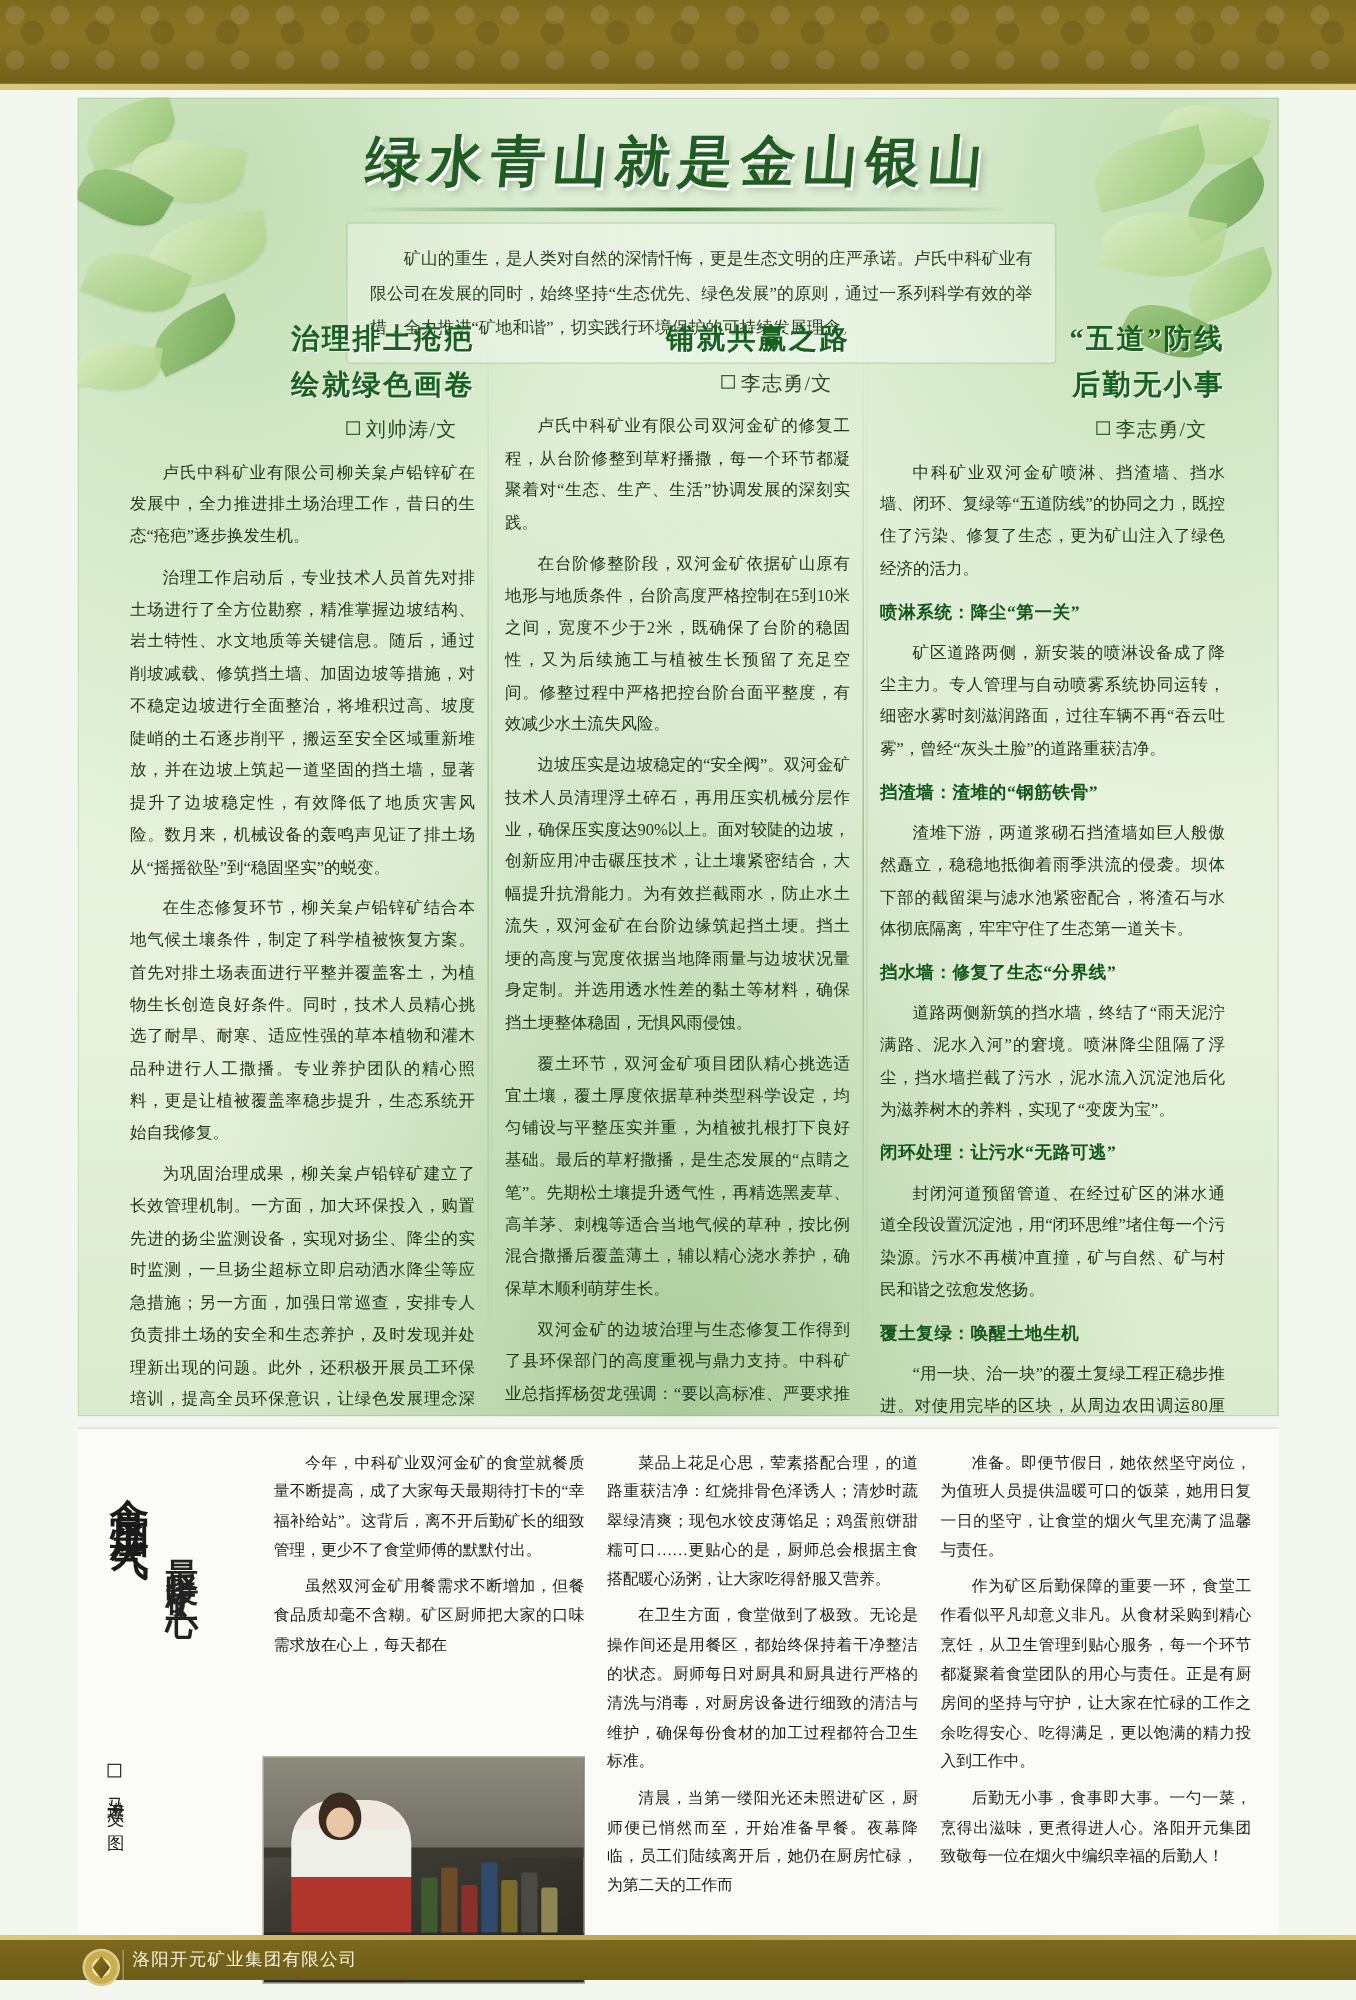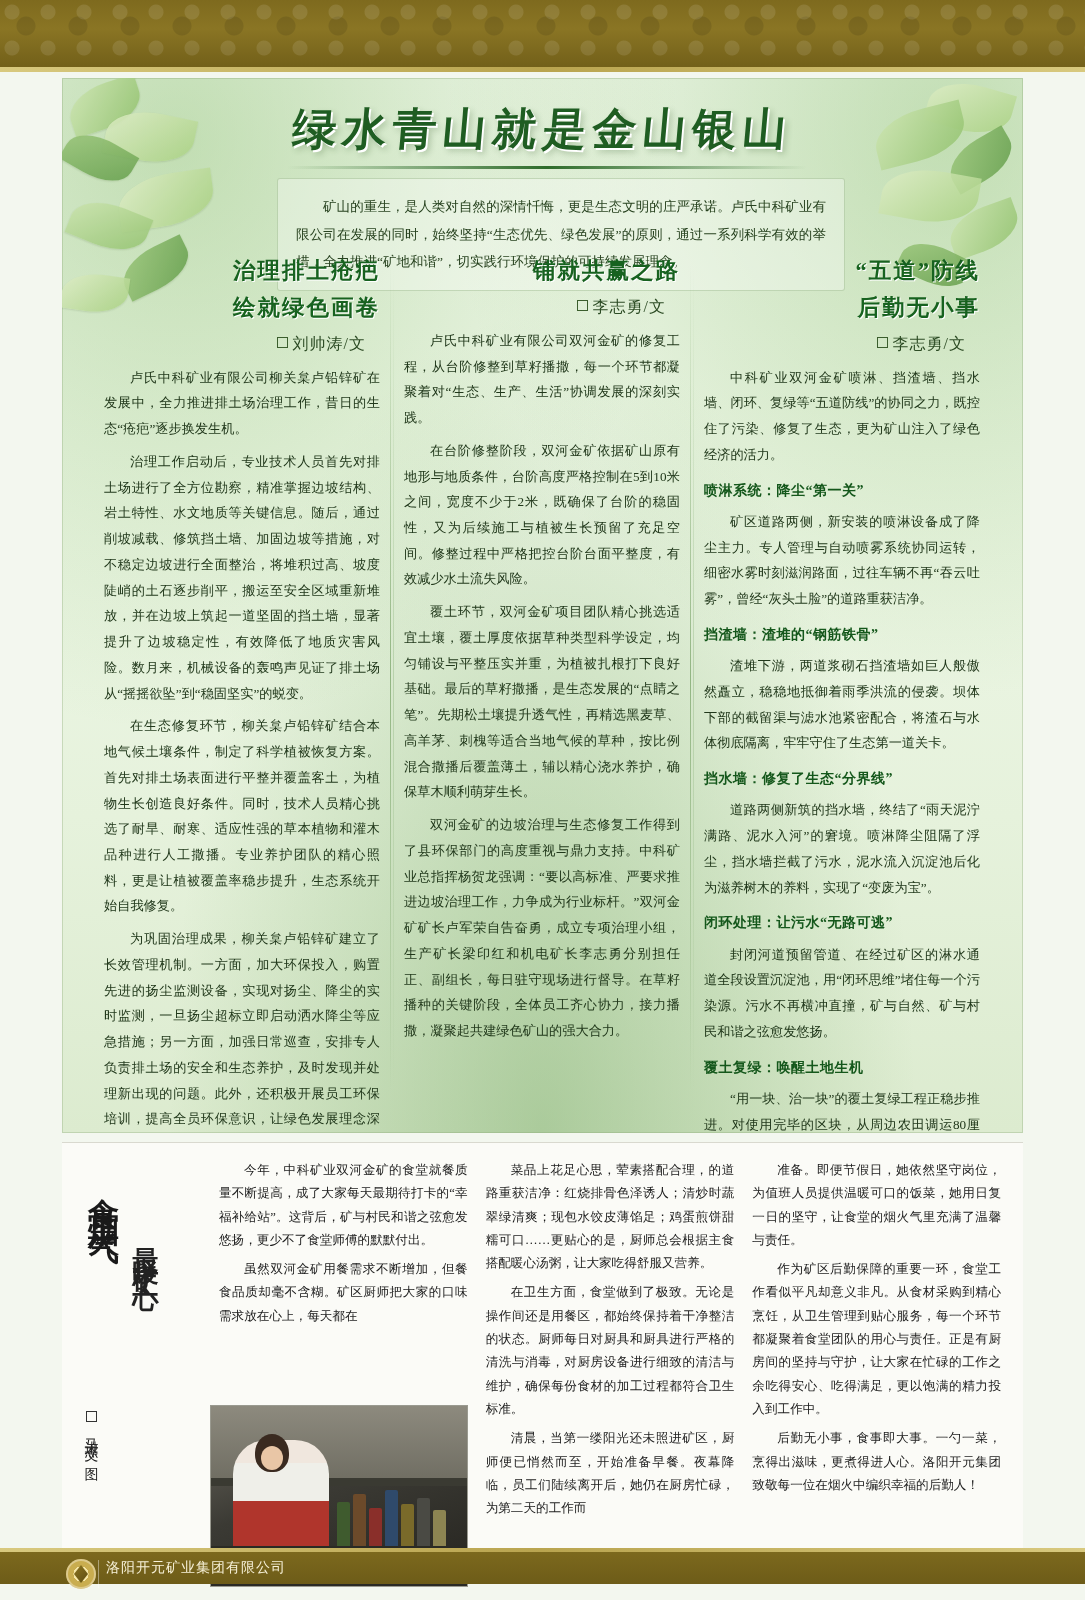--- a/index.html
+++ b/index.html
@@ -206,20 +206,21 @@
         <p class="p">在生态修复环节，柳关枲卢铅锌矿结合本地气候土壤条件，制定了科学植被恢复方案。首先对排土场表面进行平整并覆盖客土，为植物生长创造良好条件。同时，技术人员精心挑选了耐旱、耐寒、适应性强的草本植物和灌木品种进行人工撒播。专业养护团队的精心照料，更是让植被覆盖率稳步提升，生态系统开始自我修复。</p>
         <p class="p">为巩固治理成果，柳关枲卢铅锌矿建立了长效管理机制。一方面，加大环保投入，购置先进的扬尘监测设备，实现对扬尘、降尘的实时监测，一旦扬尘超标立即启动洒水降尘等应急措施；另一方面，加强日常巡查，安排专人负责排土场的安全和生态养护，及时发现并处理新出现的问题。此外，还积极开展员工环保培训，提高全员环保意识，让绿色发展理念深深入人心，形成人人参与、共同守护的良好氛围。</p>
 
       </div>
 
       <div class="col sep">
         <div class="ch">铺就共赢之路</div>
         <div class="byline"><span class="box"></span><span>李志勇/文</span></div>
         <p class="p">卢氏中科矿业有限公司双河金矿的修复工程，从台阶修整到草籽播撒，每一个环节都凝聚着对“生态、生产、生活”协调发展的深刻实践。</p>
         <p class="p">在台阶修整阶段，双河金矿依据矿山原有地形与地质条件，台阶高度严格控制在5到10米之间，宽度不少于2米，既确保了台阶的稳固性，又为后续施工与植被生长预留了充足空间。修整过程中严格把控台阶台面平整度，有效减少水土流失风险。</p>
+        <p class="p">边坡压实是边坡稳定的“安全阀”。双河金矿技术人员清理浮土碎石，再用压实机械分层作业，确保压实度达90%以上。面对较陡的边坡，创新应用冲击碾压技术，让土壤紧密结合，大幅提升抗滑能力。为有效拦截雨水，防止水土流失，双河金矿在台阶边缘筑起挡土埂。挡土埂的高度与宽度依据当地降雨量与边坡状况量身定制。并选用透水性差的黏土等材料，确保挡土埂整体稳固，无惧风雨侵蚀。</p>
         <p class="p">覆土环节，双河金矿项目团队精心挑选适宜土壤，覆土厚度依据草种类型科学设定，均匀铺设与平整压实并重，为植被扎根打下良好基础。最后的草籽撒播，是生态发展的“点睛之笔”。先期松土壤提升透气性，再精选黑麦草、高羊茅、刺槐等适合当地气候的草种，按比例混合撒播后覆盖薄土，辅以精心浇水养护，确保草木顺利萌芽生长。</p>
         <p class="p">双河金矿的边坡治理与生态修复工作得到了县环保部门的高度重视与鼎力支持。中科矿业总指挥杨贺龙强调：“要以高标准、严要求推进边坡治理工作，力争成为行业标杆。”双河金矿矿长卢军荣自告奋勇，成立专项治理小组，生产矿长梁印红和机电矿长李志勇分别担任正、副组长，每日驻守现场进行督导。在草籽播种的关键阶段，全体员工齐心协力，接力播撒，凝聚起共建绿色矿山的强大合力。</p>
       </div>
 
       <div class="col sep">
         <div class="ch">“五道”防线</div>
         <div class="ch">后勤无小事</div>
         <div class="byline"><span class="box"></span><span>李志勇/文</span></div>
         <p class="p">中科矿业双河金矿喷淋、挡渣墙、挡水墙、闭环、复绿等“五道防线”的协同之力，既控住了污染、修复了生态，更为矿山注入了绿色经济的活力。</p>
 
@@ -246,21 +247,21 @@
   <div class="bottom">
 
     <div class="vtitle">
       <div class="vt main">食堂烟火气</div>
       <div class="vt sub2">最暖矿工心</div>
     </div>
     <div class="vauthor"><span class="box"></span><span>马进杰文·图</span></div>
 
     <div class="bcols">
       <div class="bcol">
-        <p class="bp">今年，中科矿业双河金矿的食堂就餐质量不断提高，成了大家每天最期待打卡的“幸福补给站”。这背后，矿与村民和谐之弦愈发悠扬，更少不了食堂师傅的默默付出。</p>
+        <p class="bp">今年，中科矿业双河金矿的食堂就餐质量不断提高，成了大家每天最期待打卡的“幸福补给站”。这背后，离不开后勤矿长的细致管理，更少不了食堂师傅的默默付出。</p>
         <p class="bp">虽然双河金矿用餐需求不断增加，但餐食品质却毫不含糊。矿区厨师把大家的口味需求放在心上，每天都在</p>
       </div>
       <div class="bcol">
         <p class="bp">菜品上花足心思，荤素搭配合理，的道路重获洁净：红烧排骨色泽诱人；清炒时蔬翠绿清爽；现包水饺皮薄馅足；鸡蛋煎饼甜糯可口……更贴心的是，厨师总会根据主食搭配暖心汤粥，让大家吃得舒服又营养。</p>
         <p class="bp">在卫生方面，食堂做到了极致。无论是操作间还是用餐区，都始终保持着干净整洁的状态。厨师每日对厨具和厨具进行严格的清洗与消毒，对厨房设备进行细致的清洁与维护，确保每份食材的加工过程都符合卫生标准。</p>
         <p class="bp">清晨，当第一缕阳光还未照进矿区，厨师便已悄然而至，开始准备早餐。夜幕降临，员工们陆续离开后，她仍在厨房忙碌，为第二天的工作而</p>
       </div>
       <div class="bcol">
         <p class="bp">准备。即便节假日，她依然坚守岗位，为值班人员提供温暖可口的饭菜，她用日复一日的坚守，让食堂的烟火气里充满了温馨与责任。</p>
         <p class="bp">作为矿区后勤保障的重要一环，食堂工作看似平凡却意义非凡。从食材采购到精心烹饪，从卫生管理到贴心服务，每一个环节都凝聚着食堂团队的用心与责任。正是有厨房间的坚持与守护，让大家在忙碌的工作之余吃得安心、吃得满足，更以饱满的精力投入到工作中。</p>

